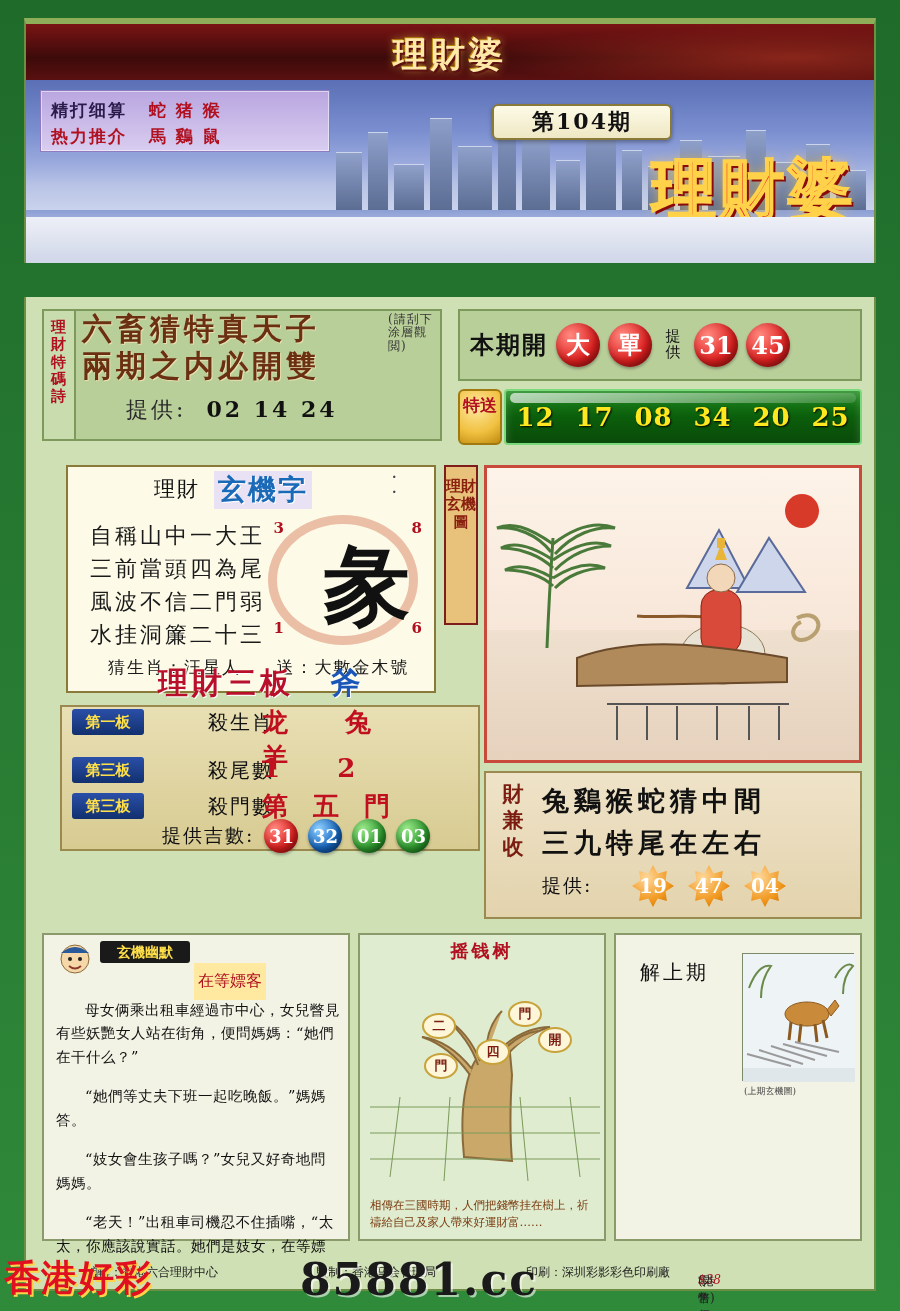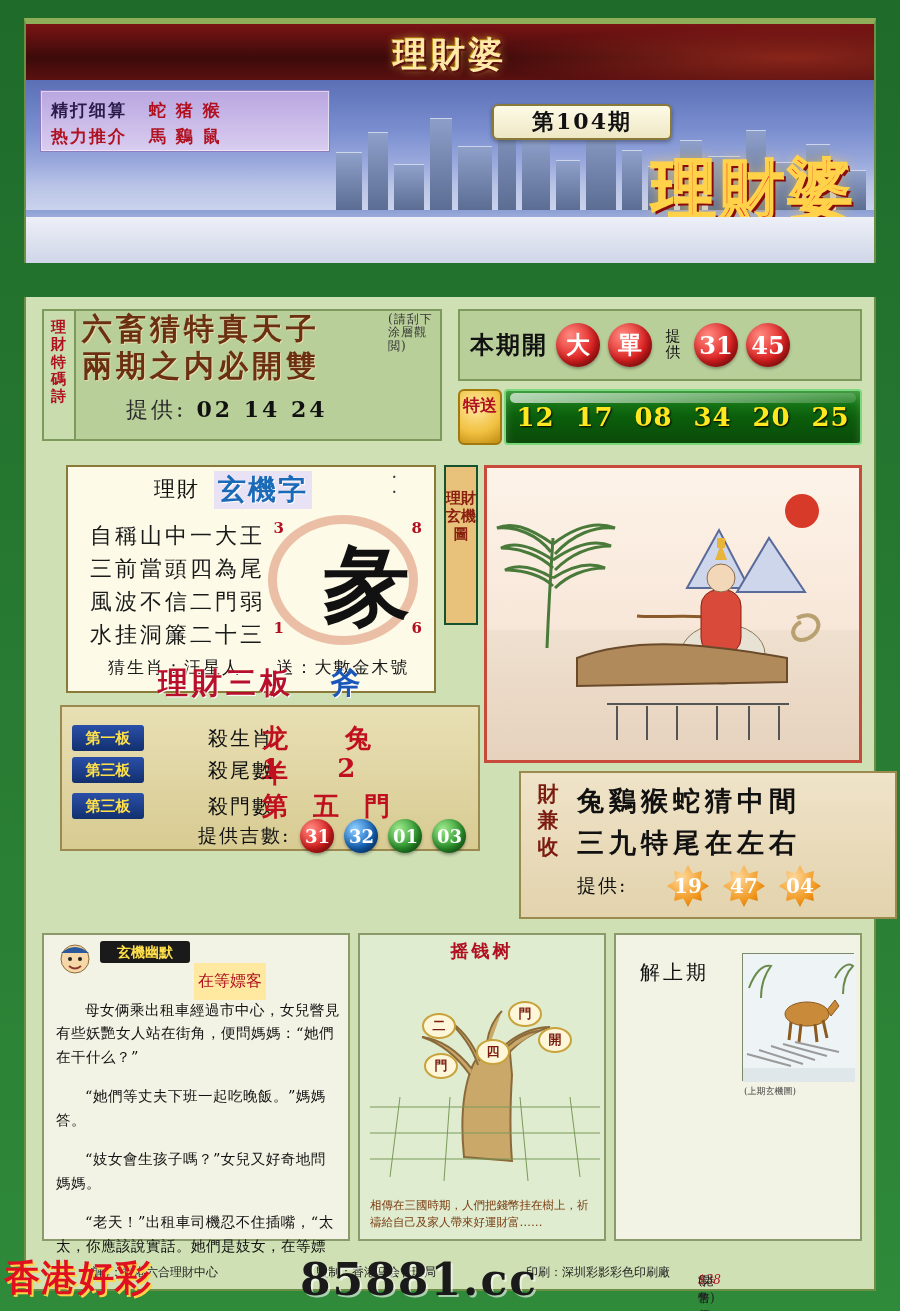--- a/index.html
+++ b/index.html
@@ -192,23 +192,23 @@
   }
   .corner-num { position:absolute; font-size:15px; color:#b01020; font-weight:bold;}
   .xjz-foot {
     position:absolute; left:40px; bottom:12px; font-size:17px; color:#1a1a1a; letter-spacing:2px;
   }
   .xjz-dots{ position:absolute; left:178px; top:-2px; font-size:13px; color:#444; letter-spacing:3px;}
 
   
   .tu-tab {
     position:absolute; left:418px; top:168px; width:34px; height:160px;
-    background:#e8c27a; border:2px solid #14532d;
+    background:#e8c27a; border:2px solid #7f1d1d;
     color:#8a2010; font-size:15px; font-weight:bold; text-align:center;
-    line-height:1.2; padding-top:22px;
+    line-height:1.2; padding-top:10px;
   }
   
   .pic-panel {
     position:absolute; left:458px; top:168px; width:378px; height:298px;
     background:#f6d9d0; border:3px solid #c84a3a;
     overflow:hidden;
   }
   .pic-sky { position:absolute; left:0; top:0; right:0; height:170px; background:linear-gradient(#fdf3e8,#f7e6d8); }
   .pic-ground { position:absolute; left:0; right:0; bottom:0; height:130px; background:linear-gradient(#efe0cf,#e6d2bd); }
   .sun { position:absolute; right:40px; top:26px; width:34px; height:34px; border-radius:50%; background:#d83a2a; }
@@ -228,30 +228,29 @@
   .bd-row { position:absolute; left:10px; width:400px; height:32px; }
   .bd-tag {
     position:absolute; left:0; top:2px; width:72px; height:26px;
     background:linear-gradient(#2a4fa8,#12306f); color:#ffe04a;
     font-size:15px; font-weight:bold; text-align:center; line-height:26px;
     border-radius:3px;
   }
   .bd-label { position:absolute; left:88px; top:2px; font-size:20px; color:#111; letter-spacing:2px;margin-left:48px; }
   .bd-vals { position:absolute; left:190px; top:-2px; font-size:26px; font-weight:bold; color:#b01020; letter-spacing:24px;}
   .bd-vals.red { color:#c01020; }
-  .lucky-row { position:absolute; left:100px; top:112px; display:flex; align-items:center; gap:10px;margin-left:36px;}
+  .lucky-row { position:absolute; left:100px; top:112px; display:flex; align-items:center; gap:10px;}
   .lucky-label{ font-size:19px; color:#111; letter-spacing:2px;}
   .ball.sm { width:34px; height:34px; font-size:18px; }
 
   
   .caijian {
     position:absolute; left:458px; top:474px; width:378px; height:148px;
     background: linear-gradient(#efe3c8,#e3d3ad);
     border:2px solid #9a8a50;
-    margin-left:35px;
   }
   .cj-tab {
     position:absolute; left:8px; top:8px; width:38px; height:130px;
     color:#7a1c10; font-size:21px; font-weight:bold; text-align:center; line-height:1.25;
   }
   .cj-l1 { position:absolute; left:56px; top:10px; font-size:27px; font-weight:bold; color:#111; letter-spacing:5px; }
   .cj-l2 { position:absolute; left:56px; top:52px; font-size:27px; font-weight:bold; color:#111; letter-spacing:5px; }
   .cj-provide { position:absolute; left:56px; top:100px; font-size:19px; color:#111; letter-spacing:2px;}
   .cj-balls { position:absolute; left:146px; top:92px; display:flex; gap:14px; }
   .star {
@@ -391,21 +390,21 @@
 
     <div class="poem-box"></div>
     <div class="poem-tab">理財特碼詩</div>
     <div class="poem-lines">
       <div>六畜猜特真天子</div>
       <div>兩期之内必開雙</div>
     </div>
     <div class="poem-note">(請刮下涂層觀閲)</div>
     <div class="poem-provide">
       <span>提供:</span>
-      <b style="">02  14  24</b>
+      <b style="margin-left:10px;">02  14  24</b>
     </div>
 
     <div class="result-box">
       <div class="result-label">本期開</div>
       <div class="ball red">大</div>
       <div class="ball red">單</div>
       <div class="small-lbl">提供</div>
       <div class="ball red">31</div>
       <div class="ball red">45</div>
     </div>
@@ -487,21 +486,21 @@
         </g>
       </svg>
     </div>
 
     <div class="board-box">
       <div class="board-title">
         <span>理財三板</span>
         <span class="blue" style="margin-left:22px;">斧</span>
       </div>
 
-      <div class="bd-row" style="top:16px;">
+      <div class="bd-row" style="top:0;">
         <div class="bd-tag">第一板</div>
         <div class="bd-label">殺生肖</div>
         <div class="bd-vals red">龙 兔 羊</div>
       </div>
       <div class="bd-row" style="top:48px;">
         <div class="bd-tag">第三板</div>
         <div class="bd-label">殺尾數</div>
         <div class="bd-vals red">1   2</div>
       </div>
       <div class="bd-row" style="top:84px;">

